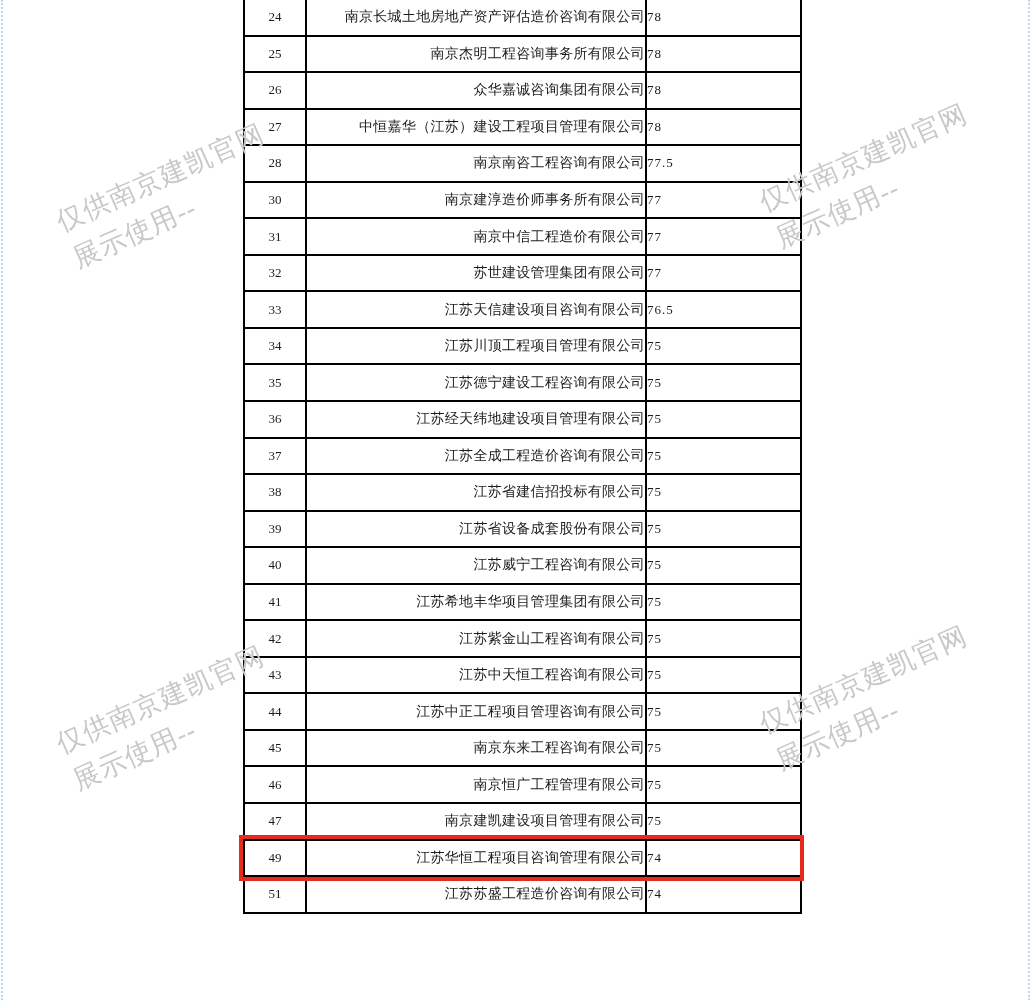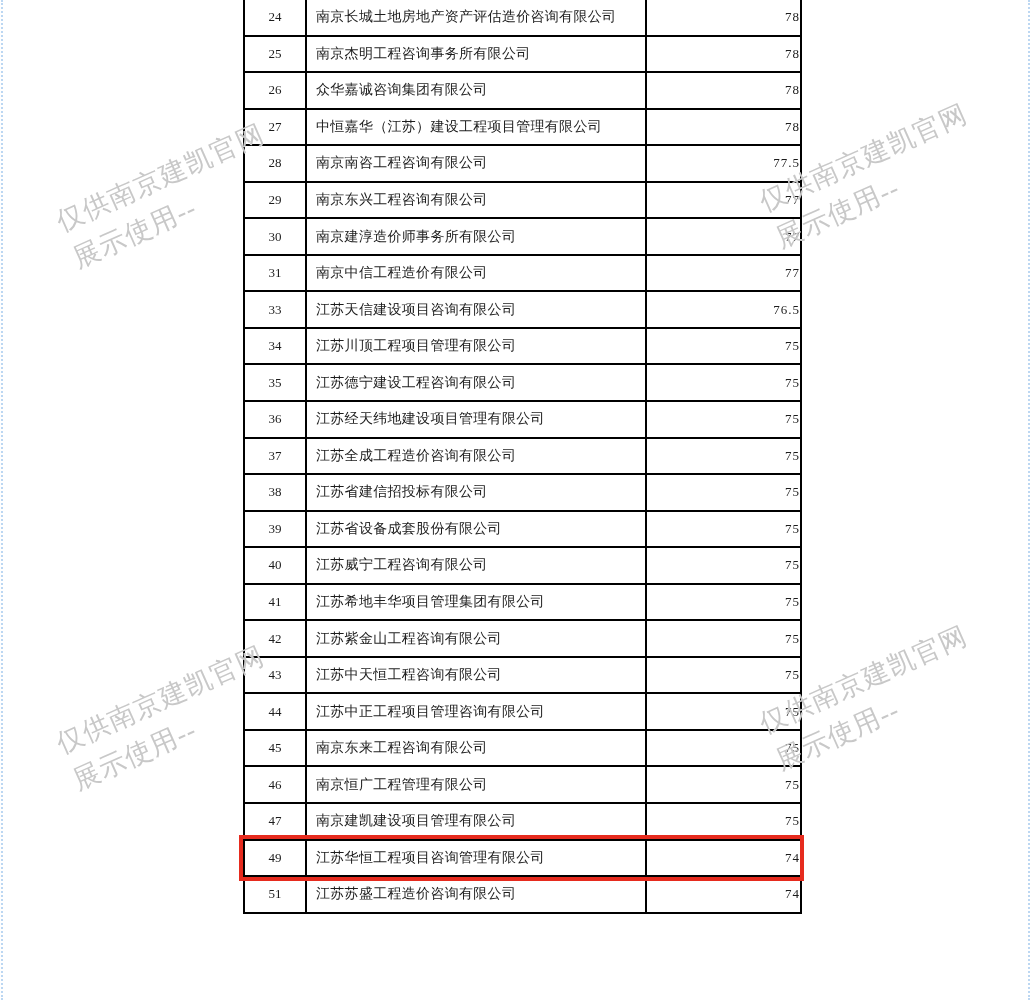--- a/index.html
+++ b/index.html
@@ -31,22 +31,22 @@
   table.rank-table td {
     border:2px solid var(--grid);
     height:34.55px;
     vertical-align:middle;
     color:#1c1c1c;
     background:transparent;
     overflow:hidden;
     white-space:nowrap;
   }
   td.rank-cell  { text-align:center; font-size:13px;margin-left:20px; }
-  td.company-cell { text-align:left; padding-left:9px; font-size:14px; letter-spacing:0.3px; }
-  td.score-cell { text-align:right; font-size:13px; letter-spacing:1px; }
+  td.company-cell { text-align:right; padding-left:9px; font-size:14px; letter-spacing:0.3px; }
+  td.score-cell { text-align:left; font-size:13px; letter-spacing:1px; }
   tr.highlight td { font-weight:normal; }
 
   
   .highlight-box {
     position:absolute; z-index:6;
     border:4px solid var(--hl);
     box-sizing:border-box;
     pointer-events:none;
     background:transparent;
   }
@@ -116,35 +116,35 @@
     <td class="rank-cell">27</td>
     <td class="company-cell">中恒嘉华（江苏）建设工程项目管理有限公司</td>
     <td class="score-cell">78</td>
   </tr>
         <tr>
     <td class="rank-cell">28</td>
     <td class="company-cell">南京南咨工程咨询有限公司</td>
     <td class="score-cell">77.5</td>
   </tr>
         <tr>
-    <td class="rank-cell">29</td>
-    <td class="company-cell">南京东兴工程咨询有限公司</td>
-    <td class="score-cell">77</td>
-  </tr>
-        <tr>
     <td class="rank-cell">30</td>
     <td class="company-cell">南京建淳造价师事务所有限公司</td>
     <td class="score-cell">77</td>
   </tr>
         <tr>
     <td class="rank-cell">31</td>
     <td class="company-cell">南京中信工程造价有限公司</td>
     <td class="score-cell">77</td>
   </tr>
         <tr>
+    <td class="rank-cell">32</td>
+    <td class="company-cell">苏世建设管理集团有限公司</td>
+    <td class="score-cell">77</td>
+  </tr>
+        <tr>
     <td class="rank-cell">33</td>
     <td class="company-cell">江苏天信建设项目咨询有限公司</td>
     <td class="score-cell">76.5</td>
   </tr>
         <tr>
     <td class="rank-cell">34</td>
     <td class="company-cell">江苏川顶工程项目管理有限公司</td>
     <td class="score-cell">75</td>
   </tr>
         <tr>

